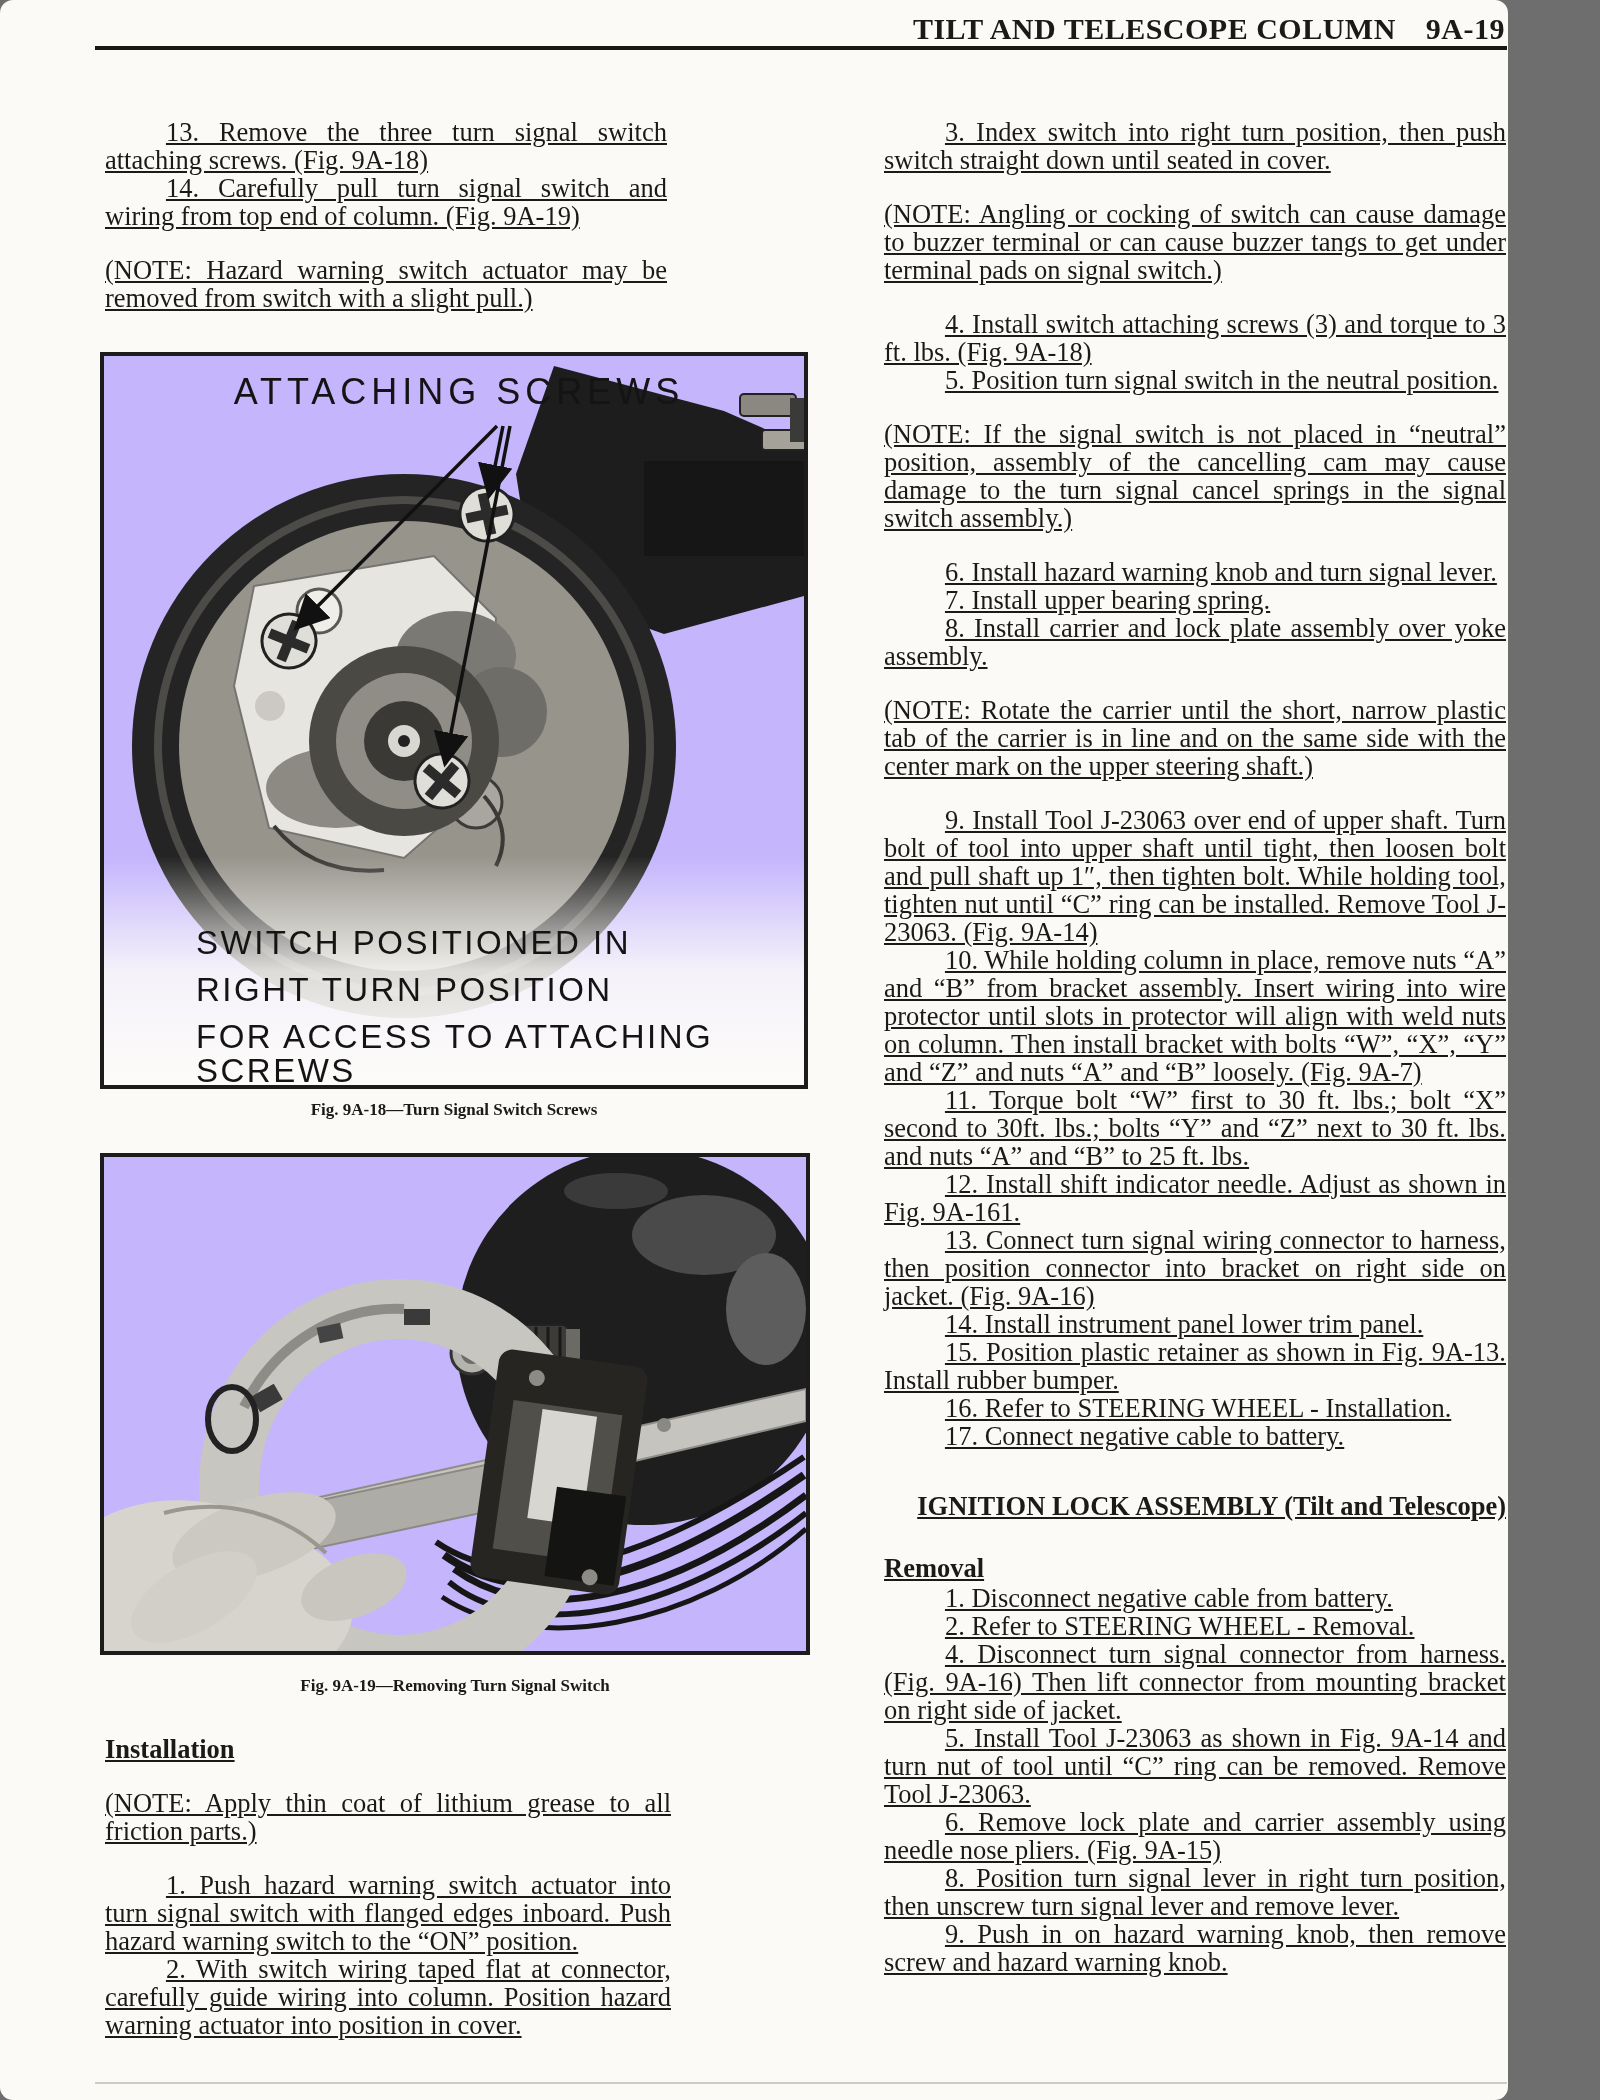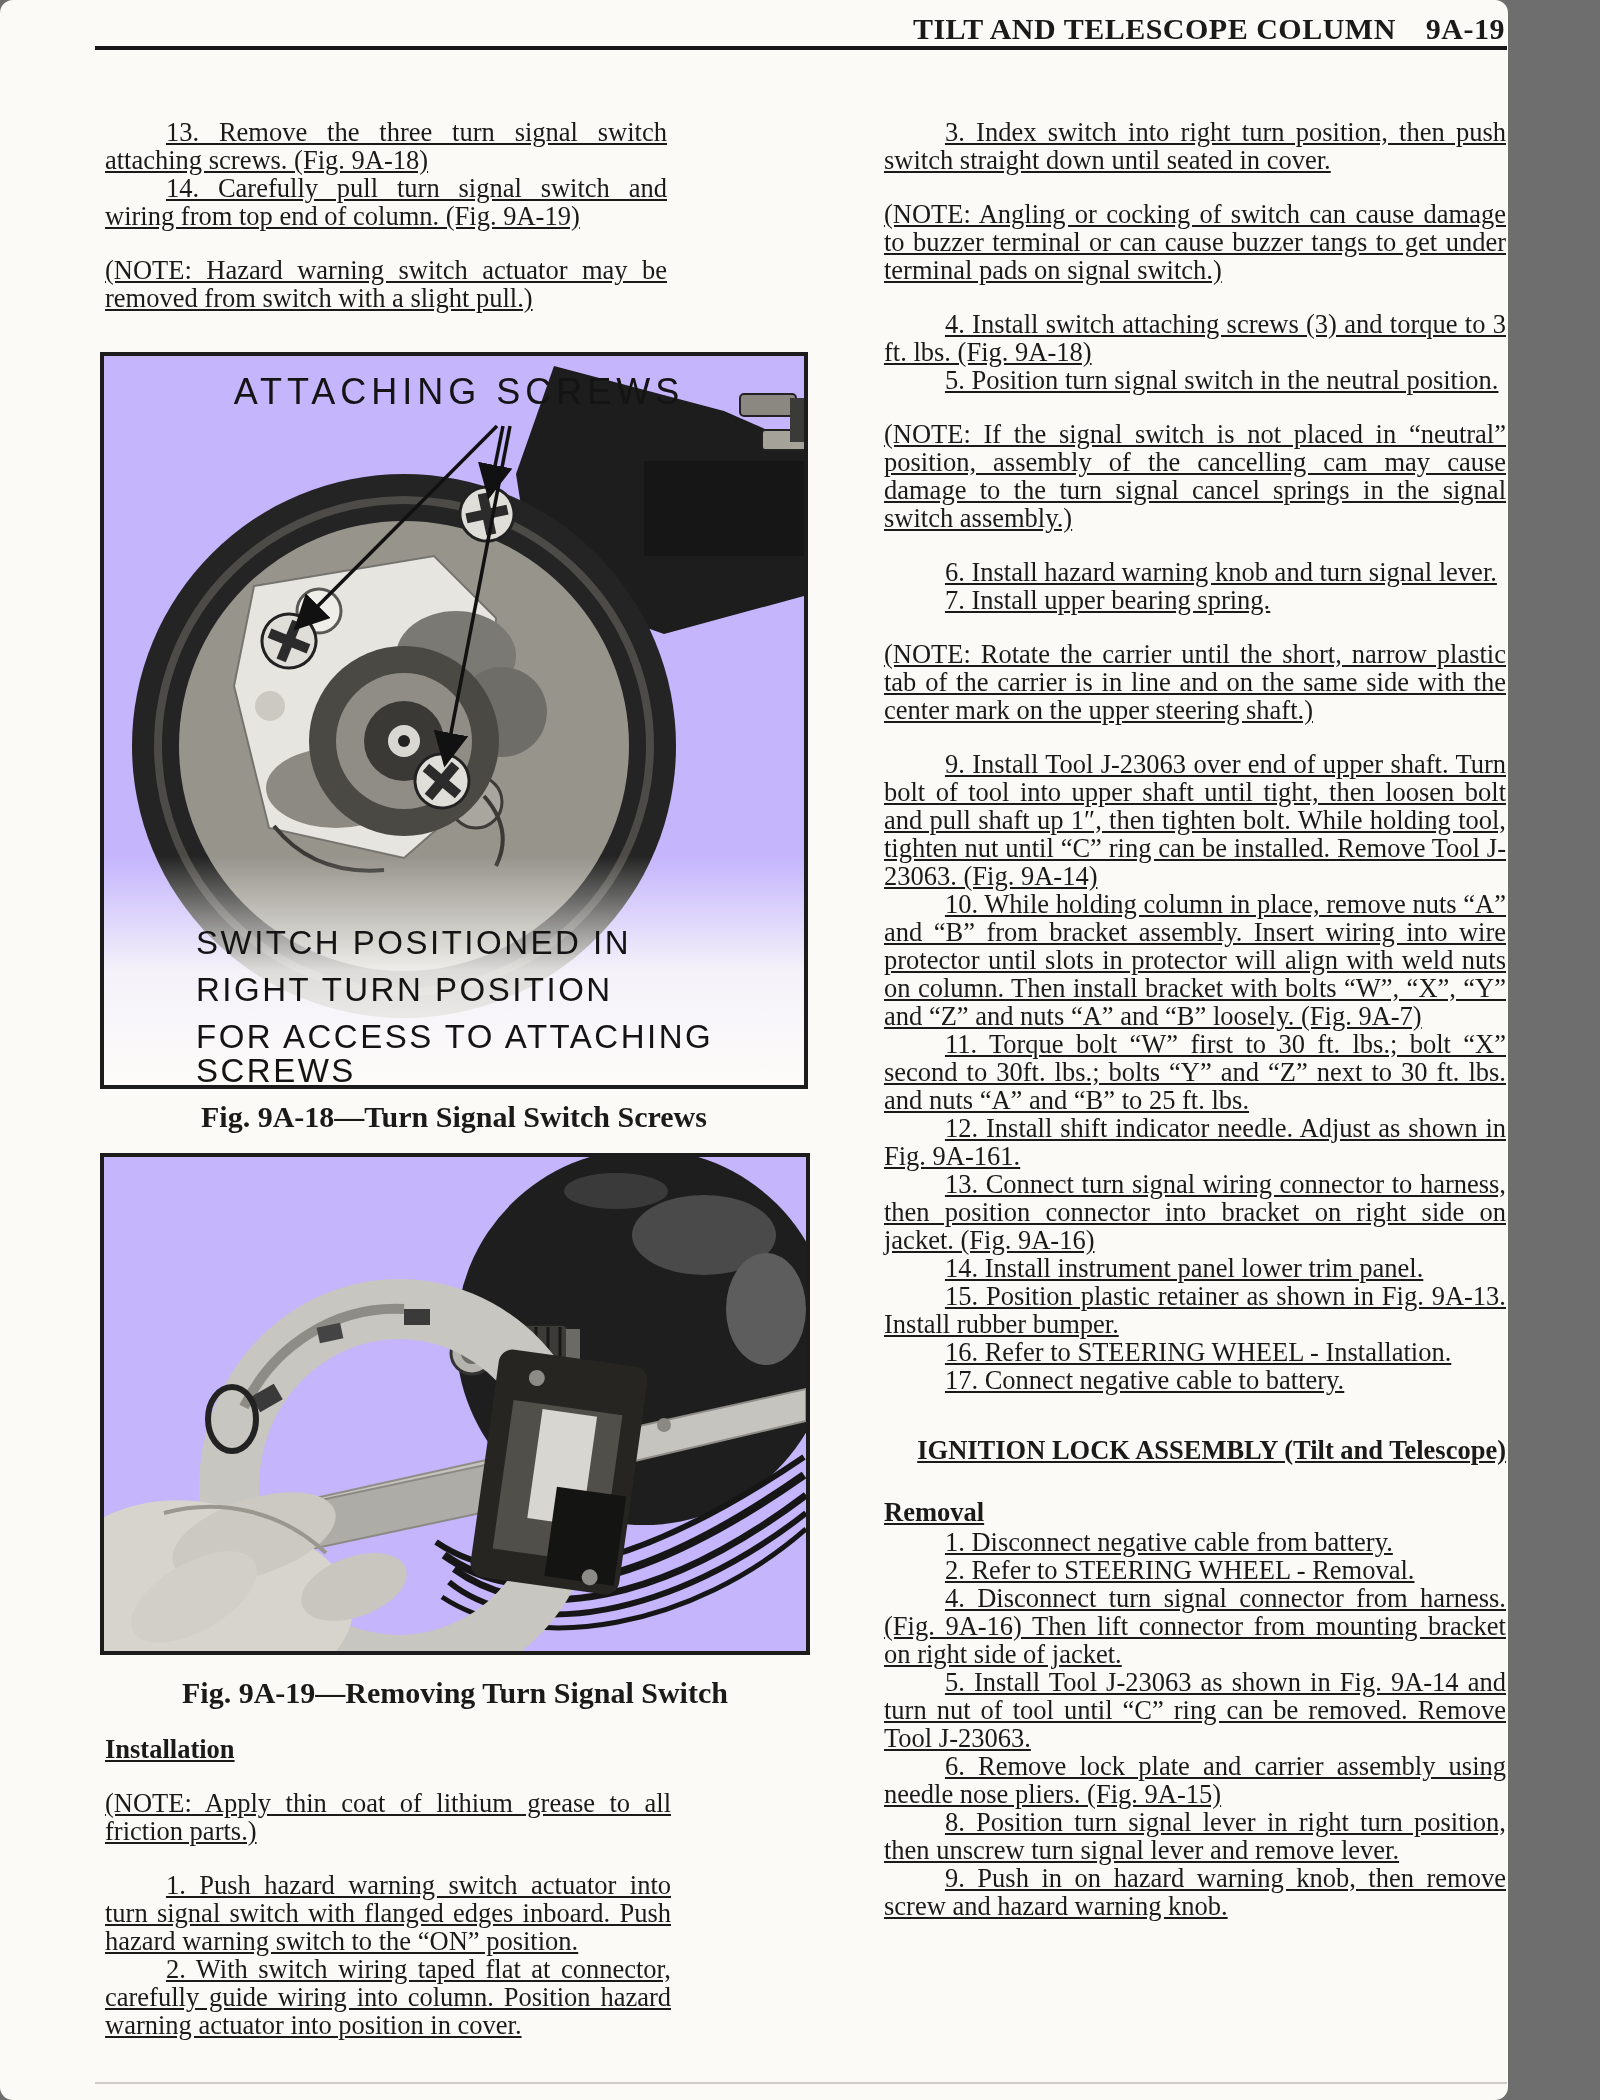--- a/index.html
+++ b/index.html
@@ -19,21 +19,21 @@
   #col-left-bottom{left:105px;top:1735px;width:566px;}
   #col-right{left:884px;top:118px;width:622px;}
   p{margin:0;}
   .step{text-indent:2.3em;}
   .note{margin:26px 0;}
   .sec-heading{font-weight:bold;margin:42px 0 0;text-align:right;}
   .sub-heading{font-weight:bold;margin:34px 0 2px;text-align:left;}
   .fig{position:absolute;background:#c4b5fd;border:4px solid #1c1c1c;}
   #fig18{left:100px;top:352px;width:700px;height:729px;}
   #fig19{left:100px;top:1153px;width:702px;height:494px;}
-  .caption{position:absolute;text-align:center;font-weight:bold;font-size:30px;}
+  .caption{position:absolute;text-align:center;font-weight:bold;font-size:17px;}
   #cap18{left:100px;top:1100px;width:708px;}
   #cap19{left:100px;top:1676px;width:710px;}
 </style>
 </head>
 <body>
 
 <div class="page">
 
   <div class="hdr">
     <span>TILT AND TELESCOPE COLUMN</span><span class="pg">9A-19</span>
@@ -195,20 +195,21 @@
   </div>
 
   <div class="col" id="col-right">
     <p class="step">3. Index switch into right turn position, then push switch straight down until seated in cover.</p>
     <p class="note">(NOTE: Angling or cocking of switch can cause damage to buzzer terminal or can cause buzzer tangs to get under terminal pads on signal switch.)</p>
     <p class="step">4. Install switch attaching screws (3) and torque to 3 ft. lbs. (Fig. 9A-18)</p>
     <p class="step">5. Position turn signal switch in the neutral position.</p>
     <p class="note">(NOTE: If the signal switch is not placed in “neutral” position, assembly of the cancelling cam may cause damage to the turn signal cancel springs in the signal switch assembly.)</p>
     <p class="step">6. Install hazard warning knob and turn signal lever.</p>
     <p class="step">7. Install upper bearing spring.</p>
+    <p class="step">8. Install carrier and lock plate assembly over yoke assembly.</p>
     <p class="note">(NOTE: Rotate the carrier until the short, narrow plastic tab of the carrier is in line and on the same side with the center mark on the upper steering shaft.)</p>
     <p class="step">9. Install Tool J-23063 over end of upper shaft. Turn bolt of tool into upper shaft until tight, then loosen bolt and pull shaft up 1″, then tighten bolt. While holding tool, tighten nut until “C” ring can be installed. Remove Tool J-23063. (Fig. 9A-14)</p>
     <p class="step">10. While holding column in place, remove nuts “A” and “B” from bracket assembly. Insert wiring into wire protector until slots in protector will align with weld nuts on column. Then install bracket with bolts “W”, “X”, “Y” and “Z” and nuts “A” and “B” loosely. (Fig. 9A-7)</p>
     <p class="step">11. Torque bolt “W” first to 30 ft. lbs.; bolt “X” second to 30ft. lbs.; bolts “Y” and “Z” next to 30 ft. lbs. and nuts “A” and “B” to 25 ft. lbs.</p>
     <p class="step">12. Install shift indicator needle. Adjust as shown in Fig. 9A-161.</p>
     <p class="step">13. Connect turn signal wiring connector to harness, then position connector into bracket on right side on jacket. (Fig. 9A-16)</p>
     <p class="step">14. Install instrument panel lower trim panel.</p>
     <p class="step">15. Position plastic retainer as shown in Fig. 9A-13. Install rubber bumper.</p>
     <p class="step">16. Refer to STEERING WHEEL - Installation.</p>
     <p class="step">17. Connect negative cable to battery.</p>

